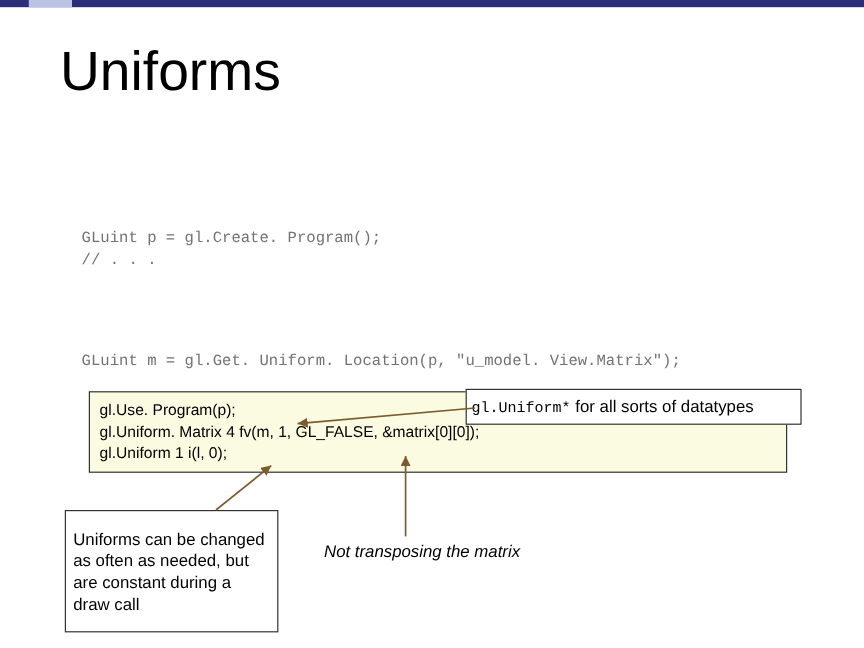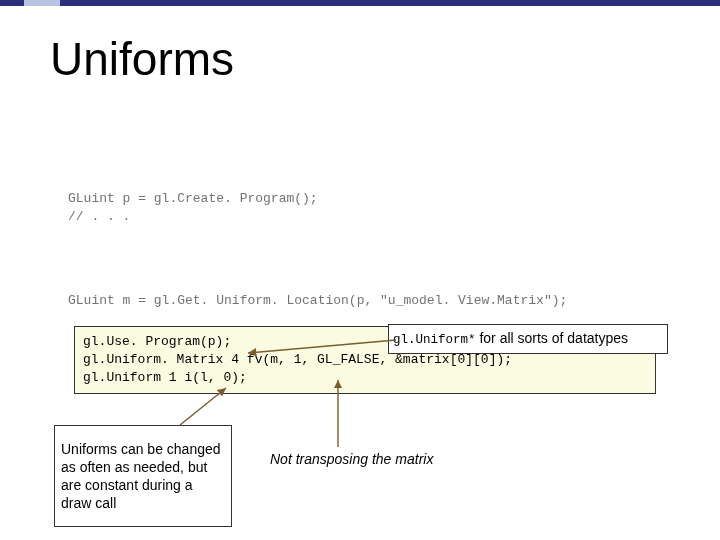--- a/index.html
+++ b/index.html
@@ -44,21 +44,21 @@
   .code1 { top: 190px; }
   .code2 { top: 272px; margin-top: 20px; }
   .codebox {
     position: absolute;
     left: 74px;
     top: 326px;
     width: 582px;
     background: #fbfbe2;
     border: 1px solid #333;
     padding: 6px 6px 6px 8px;
-    font-family: Liberation Mono, monospace;
+    font-family: Liberation Sans, sans-serif;
     font-size: 13px;
     line-height: 18px;
     color: #000;
     box-sizing: border-box;
   }
   .callout {
     position: absolute;
     background: #ffffff;
     border: 1px solid #333;
     font-family: Arial, Helvetica, sans-serif;

